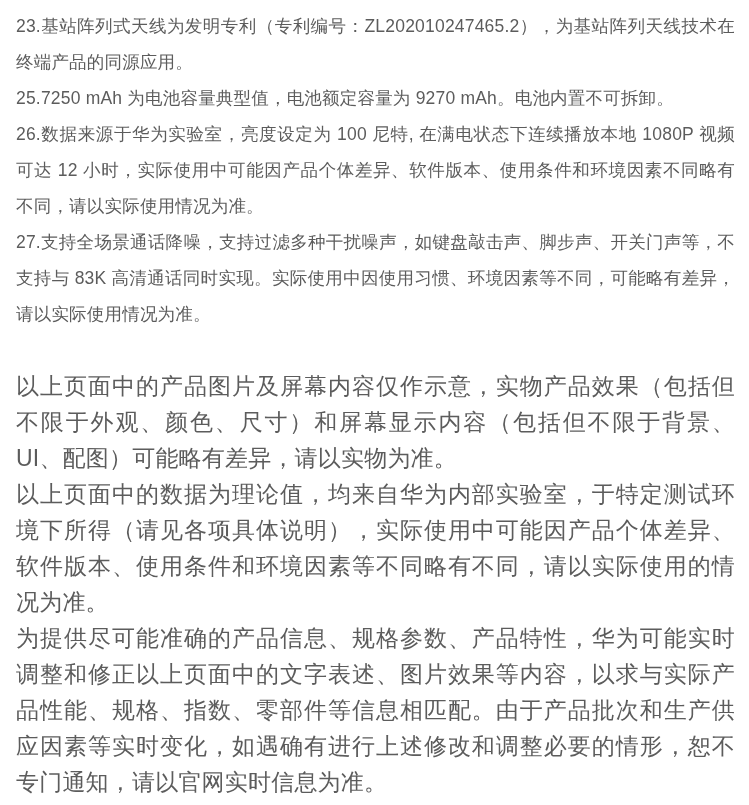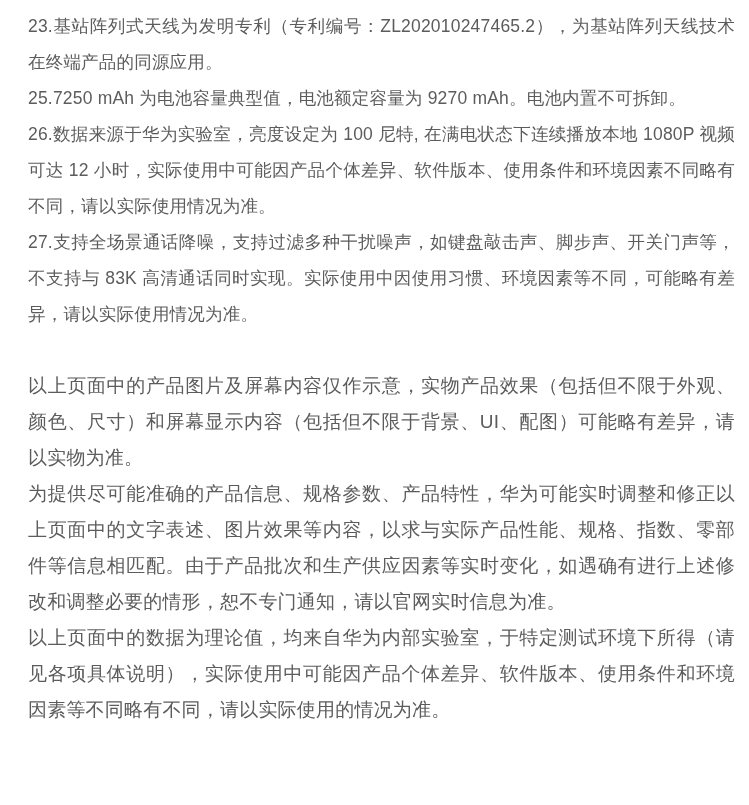--- a/index.html
+++ b/index.html
@@ -11,41 +11,41 @@
     width: 749px;
     height: 805px;
     font-family: "Liberation Sans", sans-serif;
     color: #5a5a5a;
     overflow: hidden;
   }
   .page {
     width: 749px;
     height: 805px;
     box-sizing: border-box;
-    padding: 8px 14px 0 28px;
+    padding: 8px 14px 0 16px;
     background: #ffffff;
   }
   .note-block {
     margin: 0;
   }
   .note {
     font-size: 17.5px;
     line-height: 36px;
     letter-spacing: 0.2px;
     color: #5c5c5c;
     margin: 0;
     text-align: justify;
     text-justify: inter-ideograph;
     word-break: break-word;
   }
   .spacer-block {
     height: 36px;
   }
   .disclaimer {
-    font-size: 19px;
+    font-size: 23px;
     line-height: 36px;
     letter-spacing: 0.2px;
     color: #5c5c5c;
     margin: 0;
     text-align: justify;
     text-justify: inter-ideograph;
     word-break: break-word;
   }
 </style>
 </head>
@@ -57,17 +57,17 @@
     <p class="note">23.基站阵列式天线为发明专利（专利编号：ZL202010247465.2），为基站阵列天线技术在终端产品的同源应用。</p>
     <p class="note">25.7250 mAh 为电池容量典型值，电池额定容量为 9270 mAh。电池内置不可拆卸。</p>
     <p class="note">26.数据来源于华为实验室，亮度设定为 100 尼特, 在满电状态下连续播放本地 1080P 视频可达 12 小时，实际使用中可能因产品个体差异、软件版本、使用条件和环境因素不同略有不同，请以实际使用情况为准。</p>
     <p class="note">27.支持全场景通话降噪，支持过滤多种干扰噪声，如键盘敲击声、脚步声、开关门声等，不支持与 83K 高清通话同时实现。实际使用中因使用习惯、环境因素等不同，可能略有差异，请以实际使用情况为准。</p>
   </div>
 
   <div class="spacer-block"></div>
 
   <div class="note-block">
     <p class="disclaimer">以上页面中的产品图片及屏幕内容仅作示意，实物产品效果（包括但不限于外观、颜色、尺寸）和屏幕显示内容（包括但不限于背景、UI、配图）可能略有差异，请以实物为准。</p>
+    <p class="disclaimer">以上页面中的数据为理论值，均来自华为内部实验室，于特定测试环境下所得（请见各项具体说明），实际使用中可能因产品个体差异、软件版本、使用条件和环境因素等不同略有不同，请以实际使用的情况为准。</p>
     <p class="disclaimer">为提供尽可能准确的产品信息、规格参数、产品特性，华为可能实时调整和修正以上页面中的文字表述、图片效果等内容，以求与实际产品性能、规格、指数、零部件等信息相匹配。由于产品批次和生产供应因素等实时变化，如遇确有进行上述修改和调整必要的情形，恕不专门通知，请以官网实时信息为准。</p>
-    <p class="disclaimer">以上页面中的数据为理论值，均来自华为内部实验室，于特定测试环境下所得（请见各项具体说明），实际使用中可能因产品个体差异、软件版本、使用条件和环境因素等不同略有不同，请以实际使用的情况为准。</p>
   </div>
 
 </div>
 
 </body></html>

